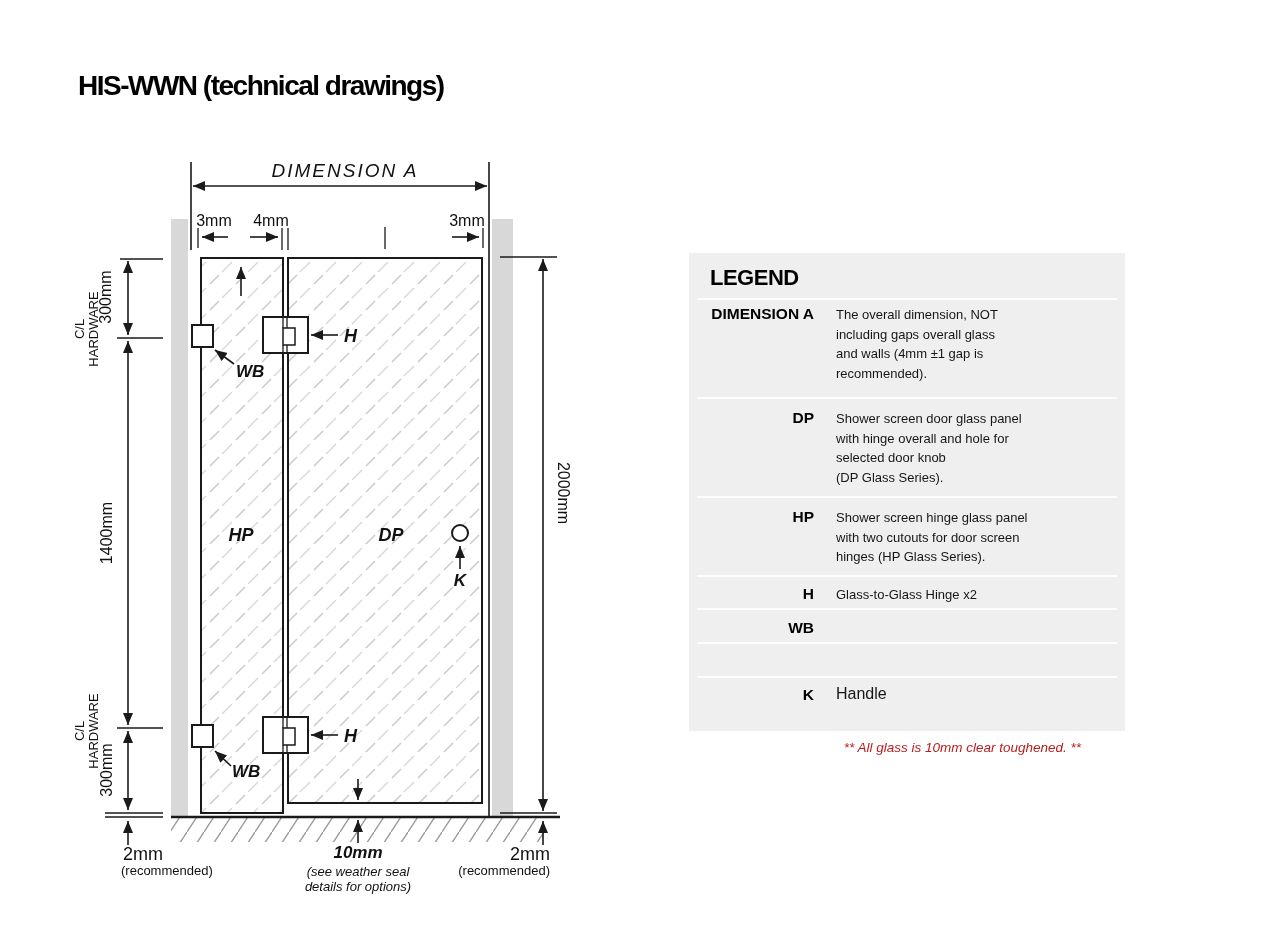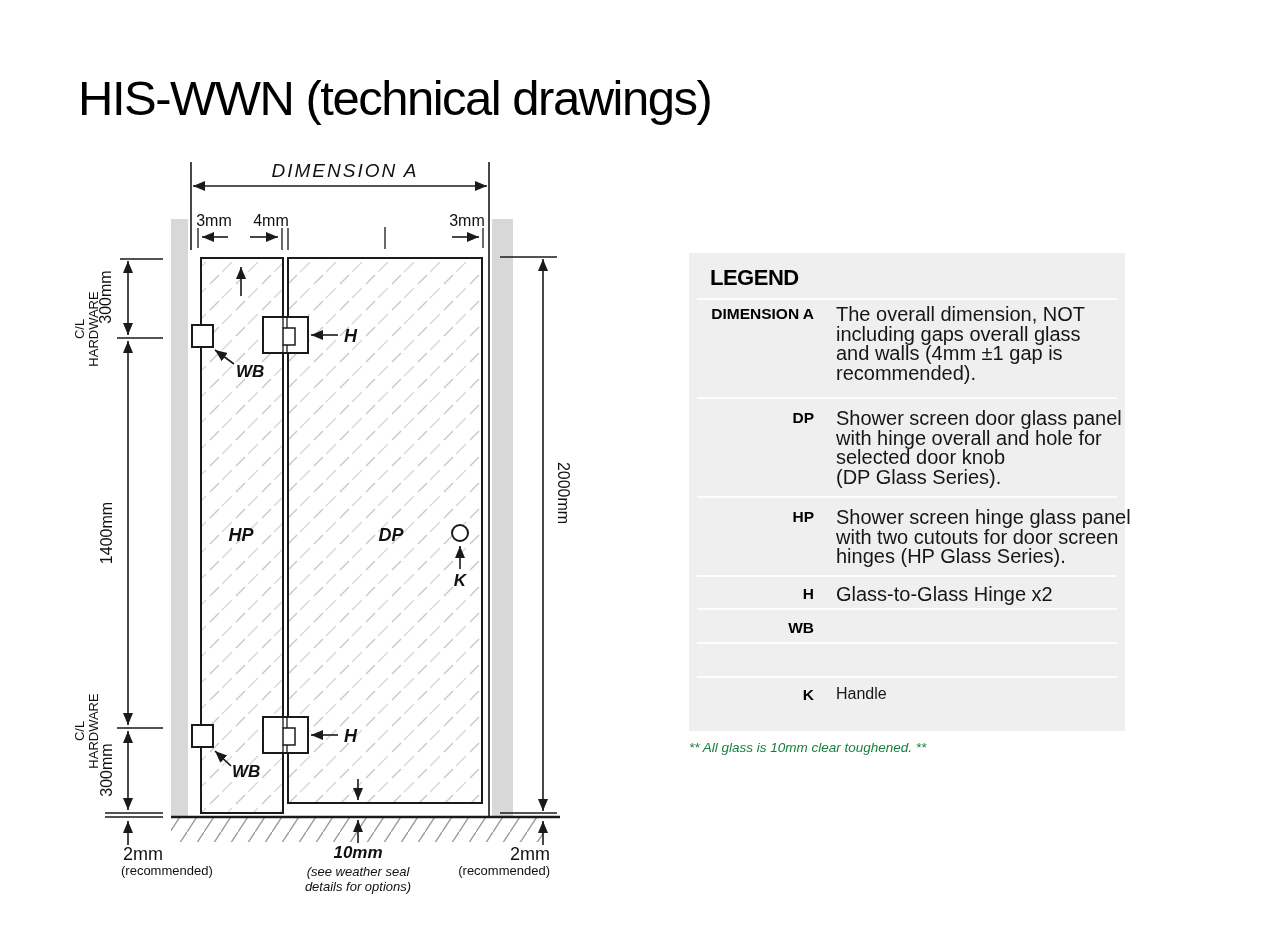--- a/index.html
+++ b/index.html
@@ -1,21 +1,21 @@
 <!DOCTYPE html>
 <html><head>
 <meta charset="utf-8">
 <style>
   html,body { margin:0; padding:0; background:#ffffff; }
   #page {
     position:relative; width:1285px; height:944px; background:#ffffff;
     font-family:"Liberation Sans", sans-serif; color:#111; overflow:hidden;
   }
   #title {
-    position:absolute; left:78px; top:70px; font-size:49px; font-weight:normal;
+    position:absolute; left:78px; top:70px; font-size:28px; font-weight:bold;
     letter-spacing:-1.5px; color:#000; white-space:nowrap;
   }
   svg { position:absolute; left:0; top:0; }
 
   
   .ln   { stroke:#1a1a1a; stroke-width:1.6; fill:none; }
   .thin { stroke:#1a1a1a; stroke-width:1.3; fill:none; }
   .ln2  { stroke:#1a1a1a; stroke-width:2.4; fill:none; }
   .wall { fill:#d8d8d8; }
   .glassbase { fill:#ffffff; }
@@ -40,27 +40,27 @@
   #legend .hdr {
     position:absolute; left:21px; top:12px; font-size:22px; font-weight:bold;
     letter-spacing:-0.5px; color:#000;
   }
   .sep { position:absolute; left:8px; right:8px; height:2px; background:#fdfdfd; }
   .term {
     position:absolute; left:12px; width:113px; text-align:right;
     font-size:15.5px; font-weight:bold; color:#000;
   }
   .desc {
-    position:absolute; left:147px; font-size:20px; line-height:19.5px;
+    position:absolute; left:147px; font-size:13px; line-height:19.5px;
     color:#161616; white-space:nowrap;
   }
   .desc.big { font-size:16px; }
   #footnote {
-    position:absolute; left:689px; top:740px; width:392px; text-align:left;
-    font-size:13.5px; font-style:italic; color:#15803d;
+    position:absolute; left:689px; top:740px; width:392px; text-align:right;
+    font-size:13.5px; font-style:italic; color:#b91c1c;
   }
 </style>
 </head>
 <body>
 
 <div id="page">
 
   <div id="title">HIS-WWN (technical drawings)</div>
 
   <svg width="1285" height="944" viewBox="0 0 1285 944">

